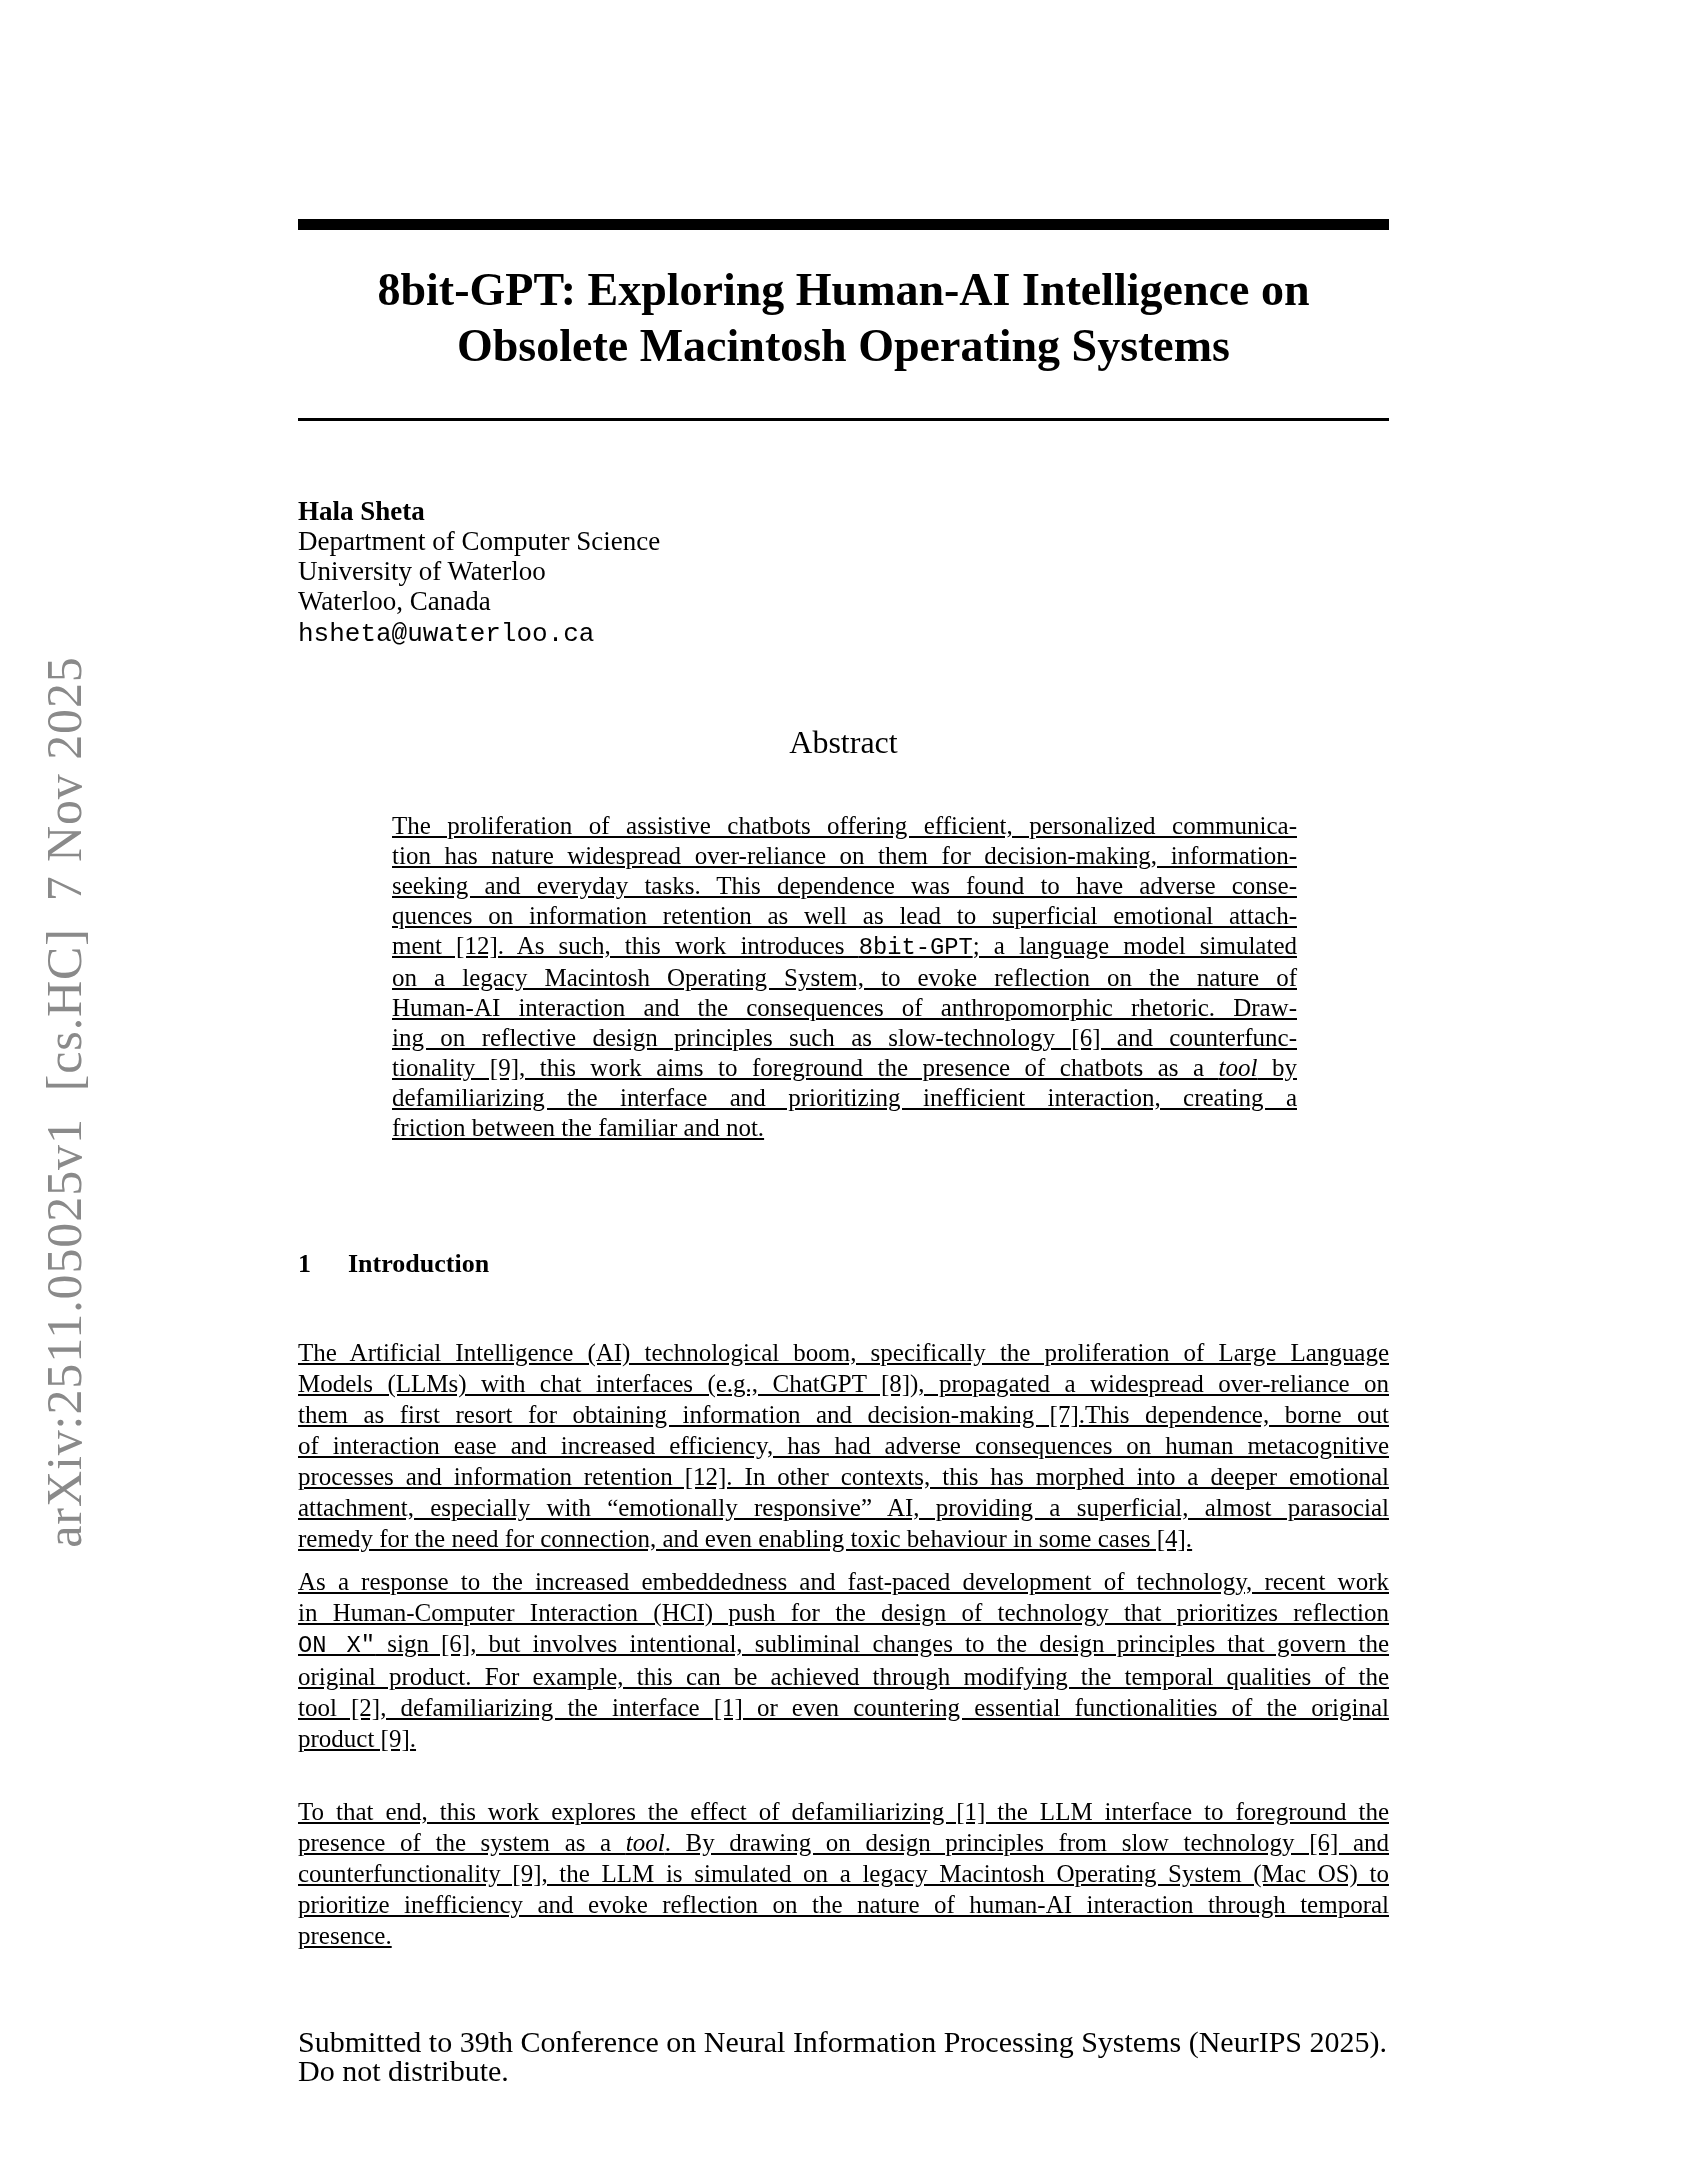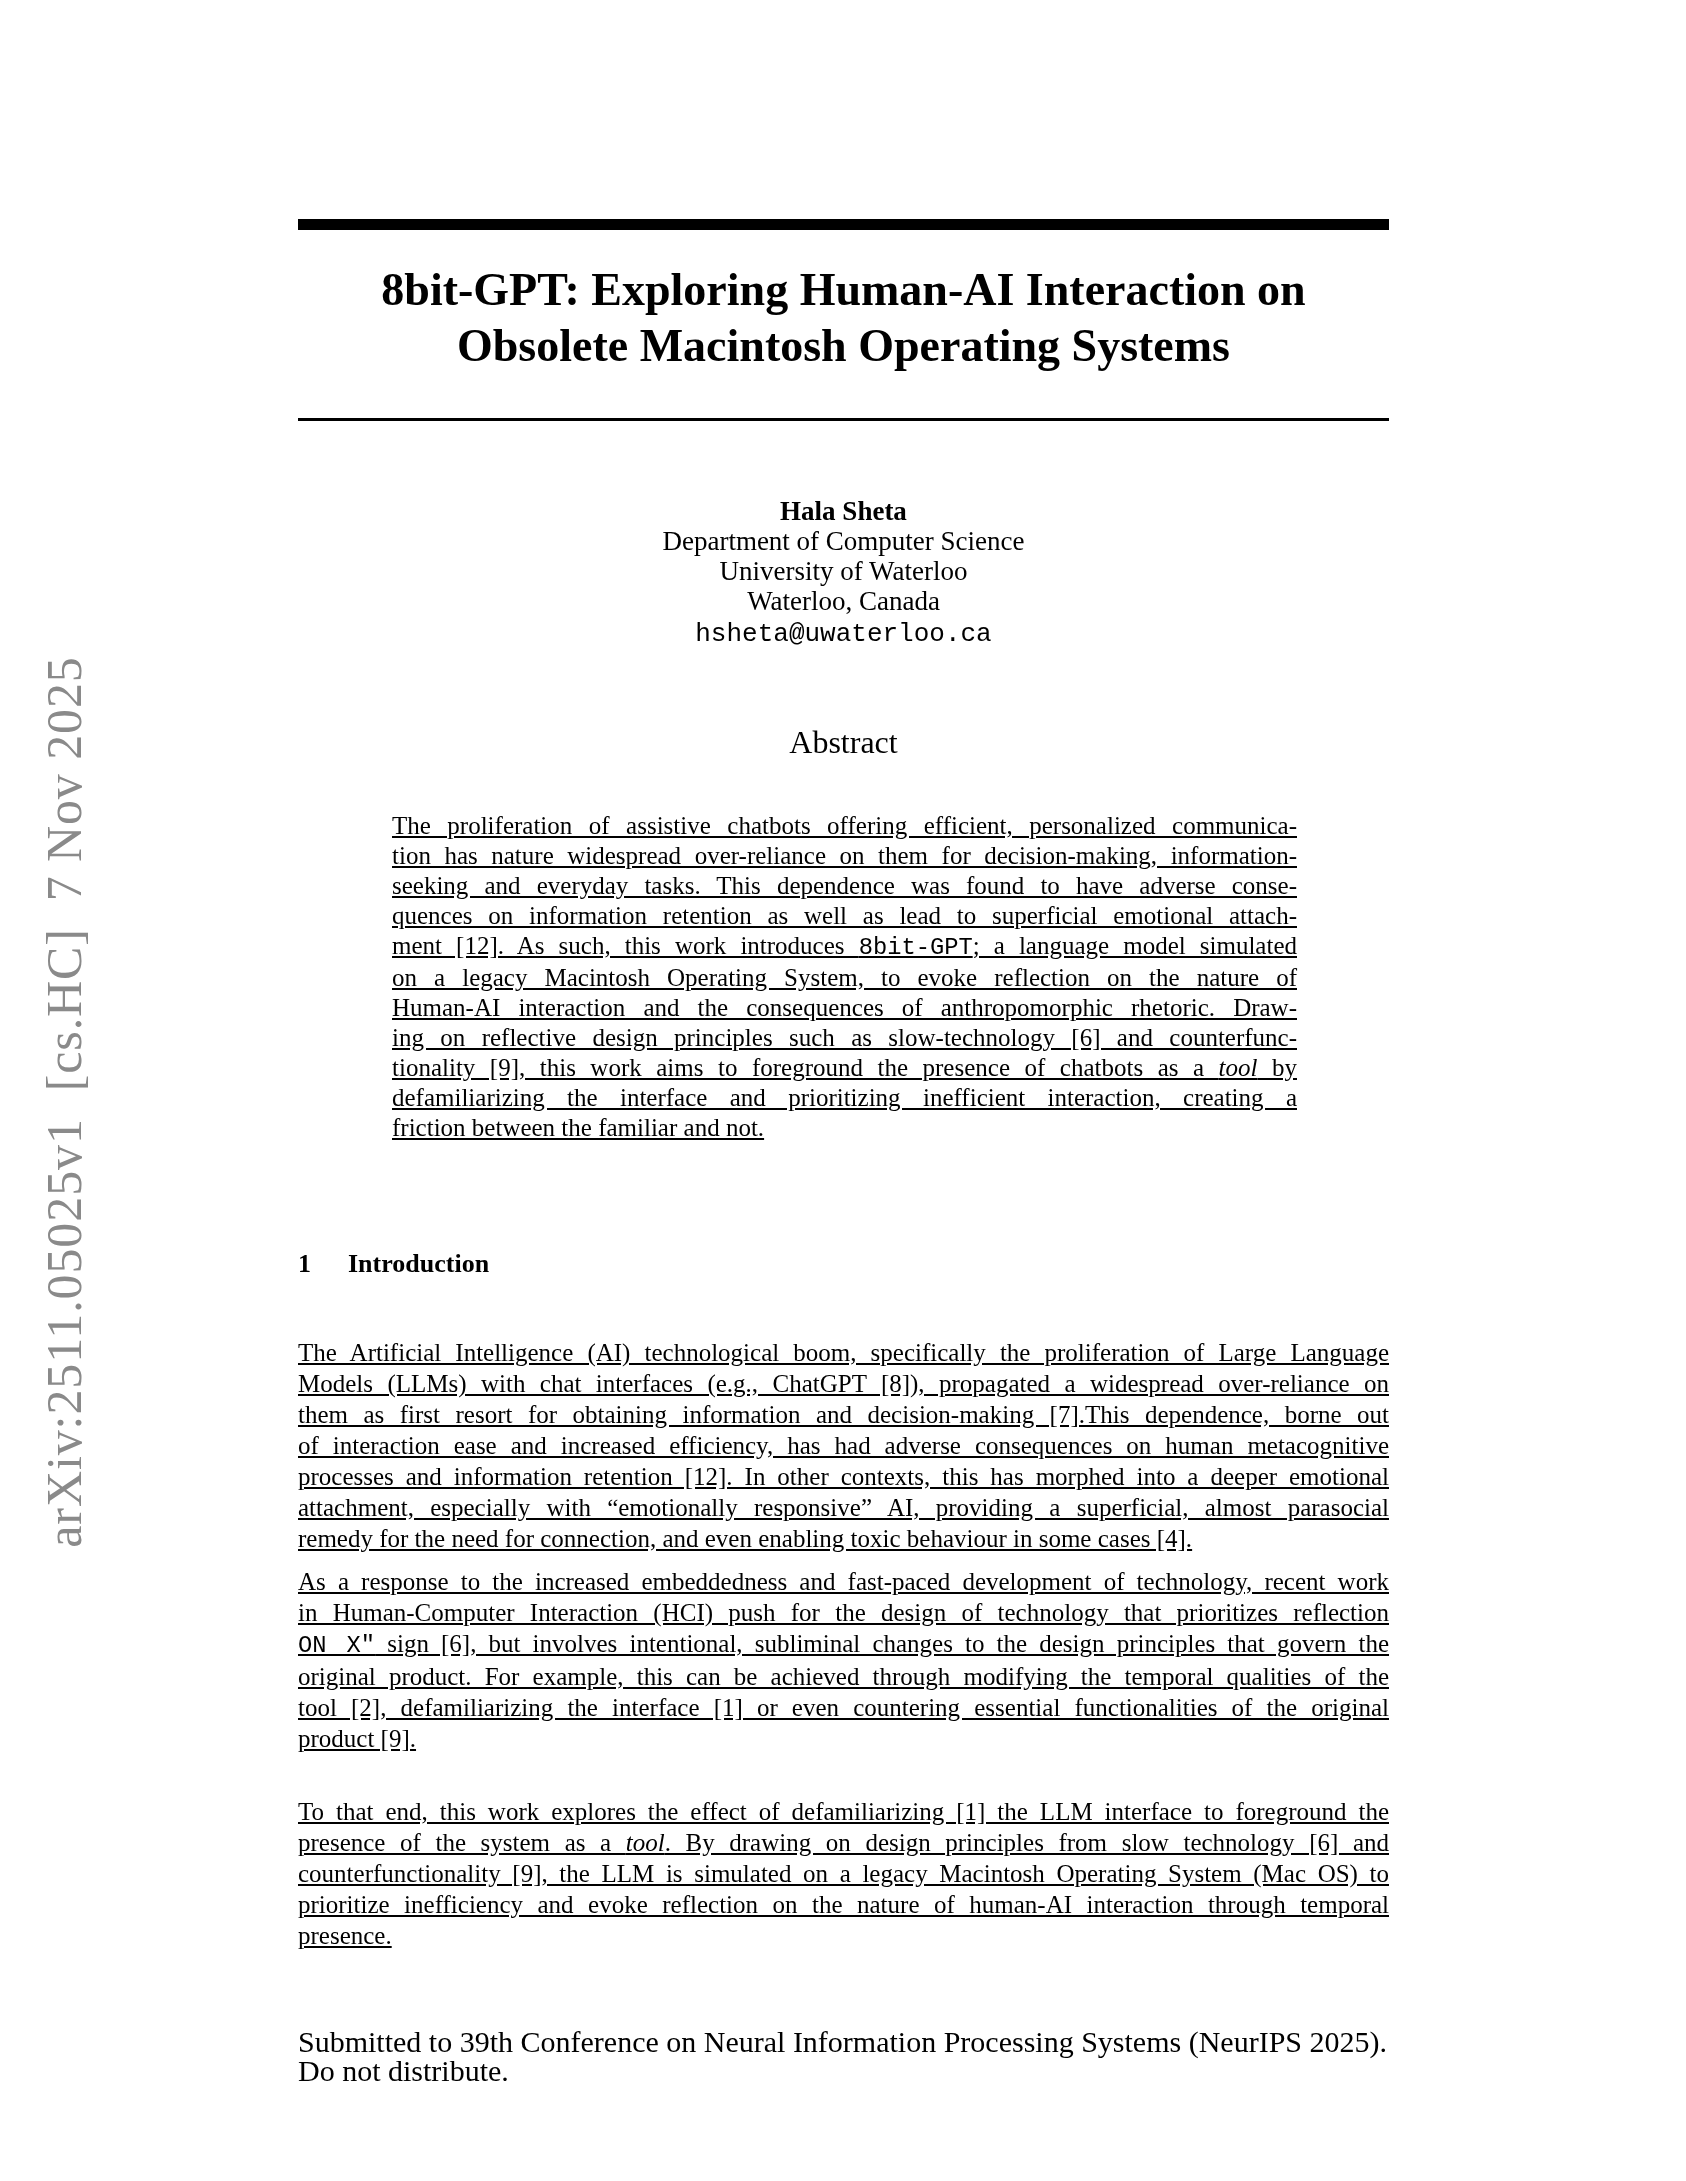--- a/index.html
+++ b/index.html
@@ -48,21 +48,21 @@
     font-size: 46px;
     line-height: 56px;
     margin: 0;
   }
   .title span { display: block; }
   .author {
     position: absolute;
     left: 298px;
     width: 1091px;
     top: 496px;
-    text-align: center;
+    text-align: left;
     font-size: 27px;
     line-height: 30px;
   }
   .author .author-name { font-weight: bold; }
   .mono { font-family: "Liberation Mono", "DejaVu Sans Mono", monospace; font-size: 0.95em; }
   .it { font-style: italic; }
   .author .email { font-size: 26px; margin-top: 2.8px; }
   .abstract-heading {
     position: absolute;
     left: 298px;
@@ -113,21 +113,21 @@
 </head>
 <body>
 
 <div class="page">
 
   <div class="watermark">arXiv:2511.05025v1  [cs.HC]  7 Nov 2025</div>
 
   <div class="rule-thick"></div>
 
   <h1 class="title">
-    <span>8bit-GPT: Exploring Human-AI Interaction on</span>
+    <span>8bit-GPT: Exploring Human-AI Intelligence on</span>
     <span>Obsolete Macintosh Operating Systems</span>
   </h1>
 
   <div class="rule-thin"></div>
 
   <div class="author">
     <div class="author-name">Hala Sheta</div>
     <div>Department of Computer Science</div>
     <div>University of Waterloo</div>
     <div>Waterloo, Canada</div>

